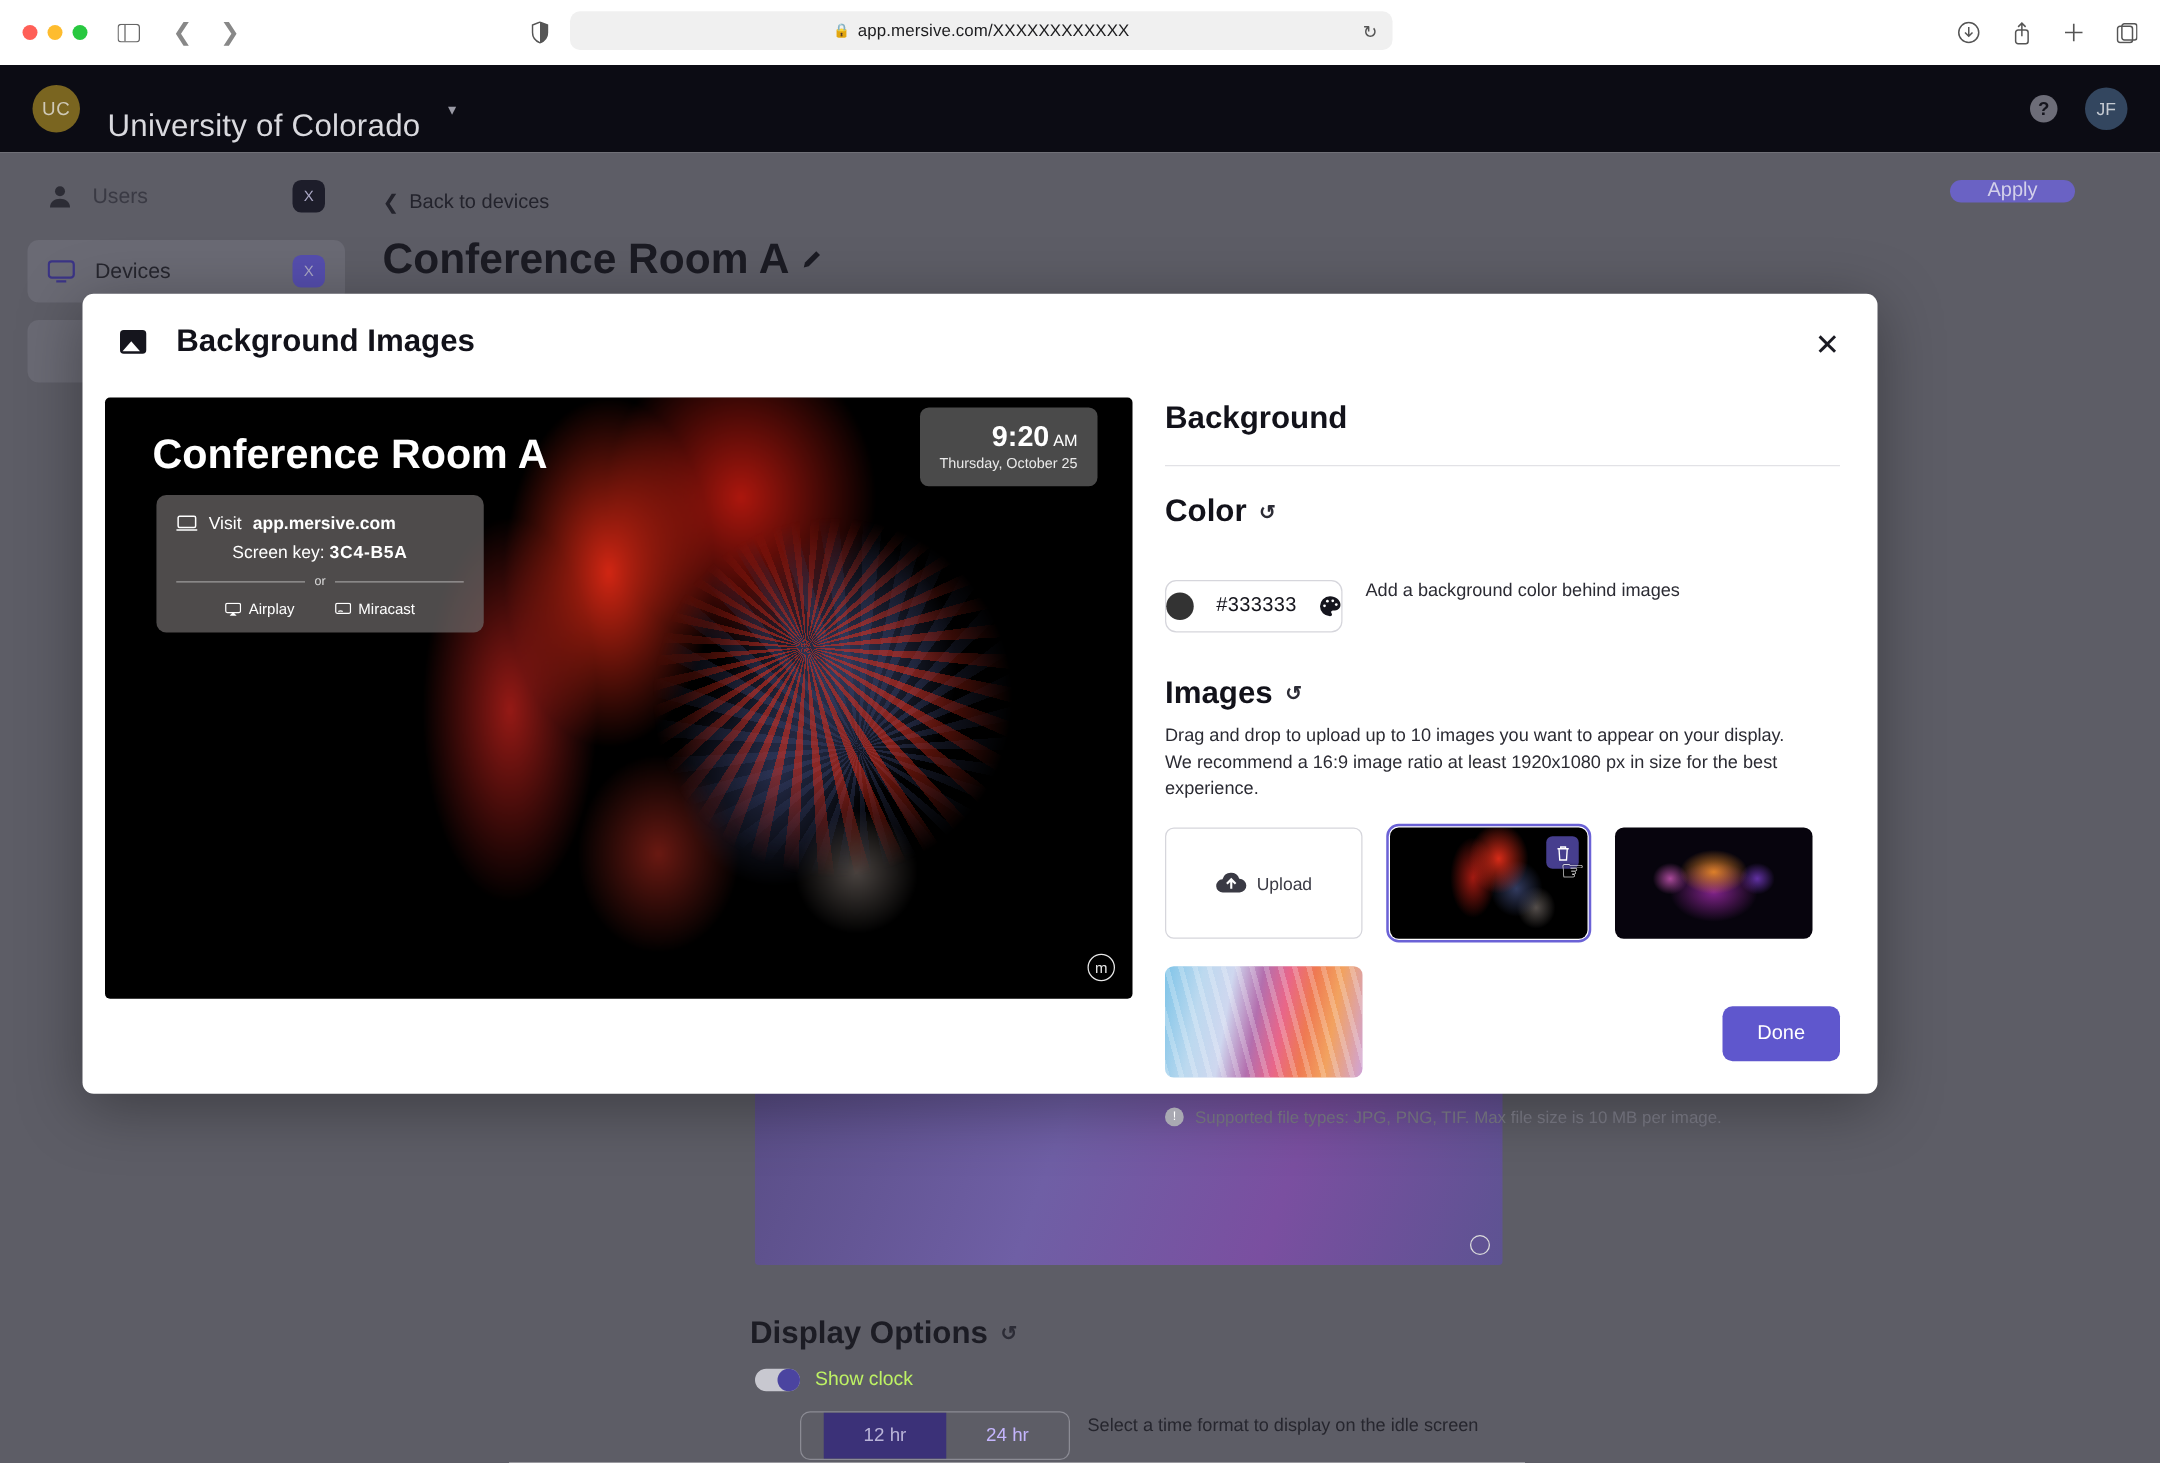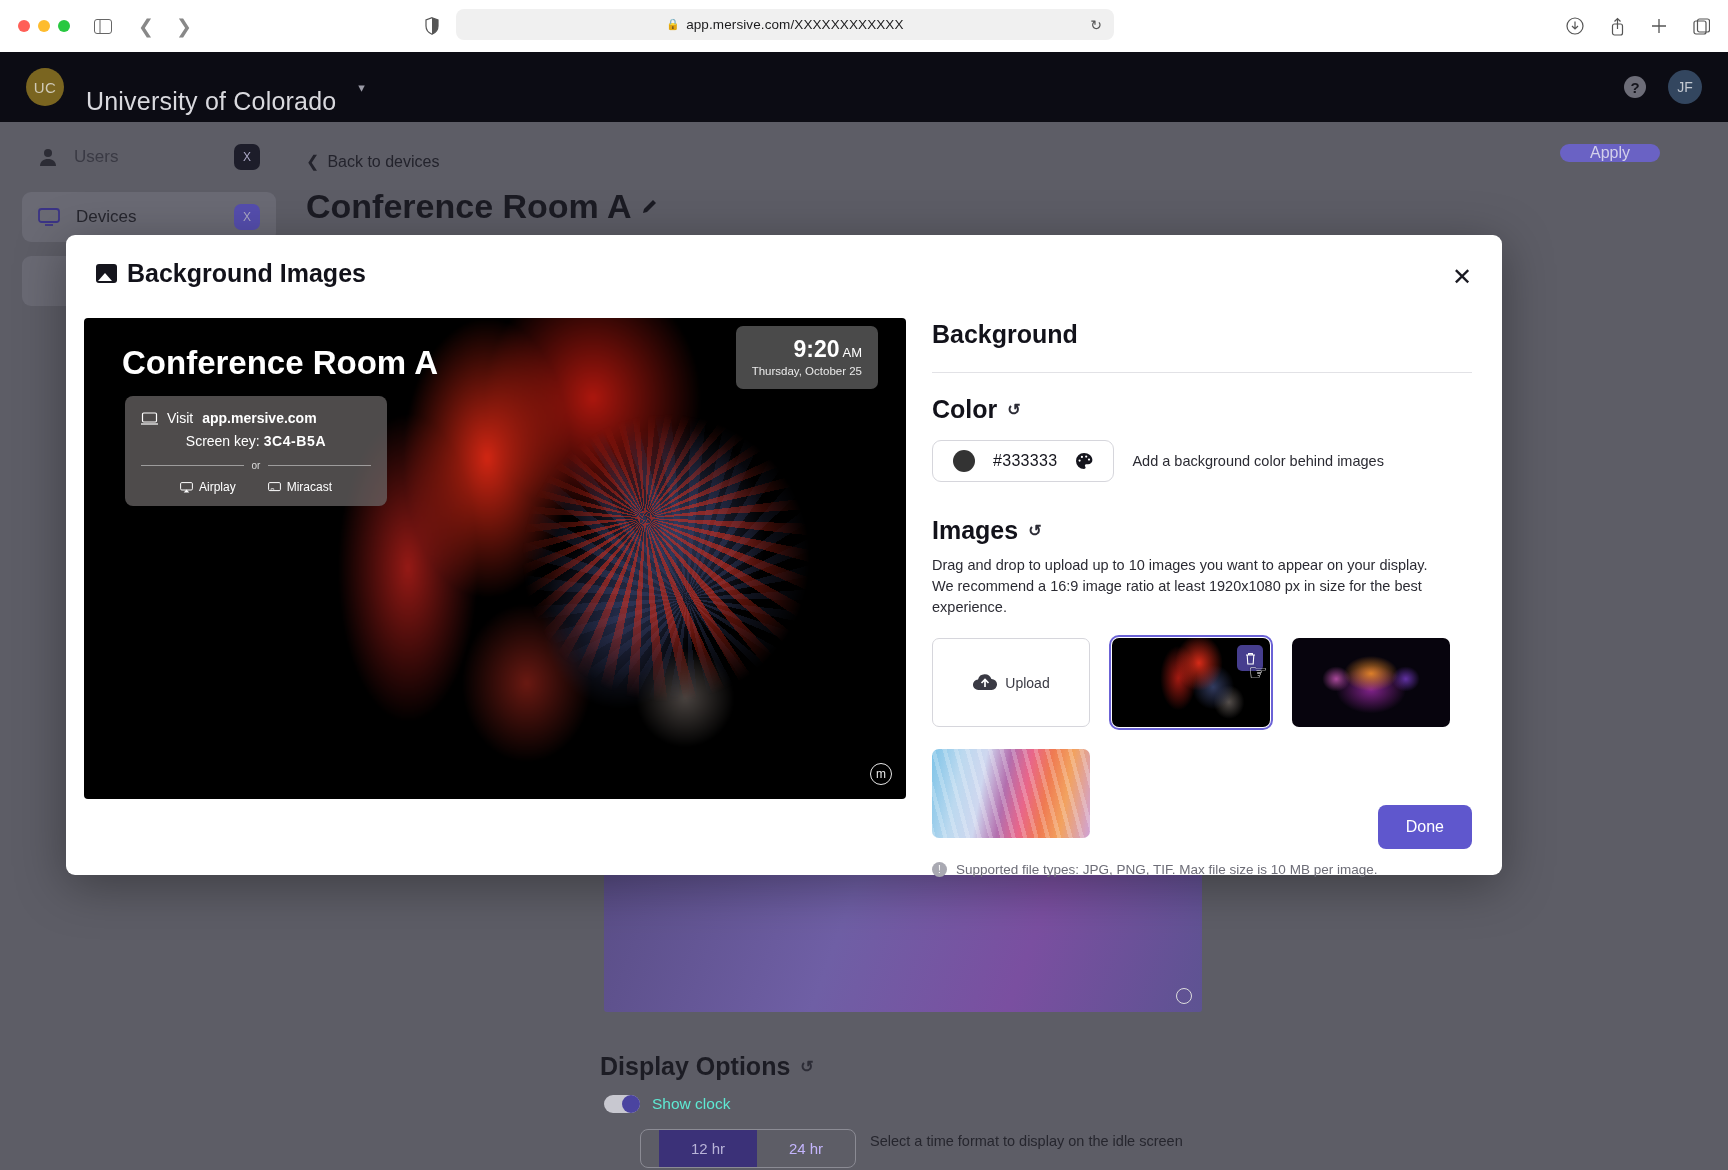--- a/index.html
+++ b/index.html
@@ -91,34 +91,34 @@
     background: linear-gradient(110deg,#5a4e87,#6f5fa5 40%,#7a4fa0 70%,#5d5392);
     border-radius: 3px;
   }
   .strip-logo { position: absolute; right: 10px; bottom: 8px; width: 16px; height: 16px;
     border: 1.5px solid #ddd; border-radius: 50%; }
   .display-options { position: absolute; left: 302px; top: 930px; }
   .do-title { font-size: 25px; font-weight: 700; color: #1c1c24; display: flex; align-items: center; gap: 10px; }
   .do-row { display: flex; align-items: center; gap: 12px; margin-top: 14px; margin-left: 4px; }
   .toggle { width: 36px; height: 18px; border-radius: 10px; background: #c8c8d0; position: relative; }
   .toggle .knob { position: absolute; right: 0; top: 0; width: 18px; height: 18px; border-radius: 50%; background: #4b44a0; }
-  .toggle-label { font-size: 15.5px; color: #5eead4; }
+  .toggle-label { font-size: 15.5px; color: #bef264; }
   .seg { display: flex; margin: 16px 0 0 40px; border: 1px solid #8b8b94; border-radius: 8px; overflow: hidden; width: 216px; padding-left: 18px; }
   .seg div { flex: 1; text-align: center; padding: 10px 0; font-size: 15px; color: #c4b5fd; }
   .seg div.on { background: #3b3178; color: #b9b4d8; }
   .seg-hint { margin-left: 14px; font-size: 14.5px; color: #26262e; }
   .seg-wrap { display: flex; align-items: center; }
 
   
   .modal {
     position: absolute; left: 66px; top: 235px; width: 1436px; height: 640px;
     background: #ffffff; border-radius: 9px; box-shadow: 0 10px 50px rgba(0,0,0,.35);
   }
   .modal-head { display: flex; align-items: center; padding: 24px 30px 0 30px; }
-  .modal-title { font-size: 25px; font-weight: 700; color: #12121a; display: flex; align-items: center; gap: 10px; }
+  .modal-title { font-size: 25px; font-weight: 700; color: #12121a; display: flex; align-items: center; gap: 24px; }
   .mi-icon { width: 21px; height: 19px; background: #15151d; border-radius: 3px; position: relative; overflow: hidden; }
   .mi-icon::after { content:""; position:absolute; left:2px; bottom:2px; width:0;height:0;
     border-left:7px solid transparent; border-right:7px solid transparent; border-bottom:8px solid #fff; }
   .modal-close { position: absolute; right: 30px; top: 30px; font-size: 24px; color: #1a1a22; line-height: 1; }
 
   .modal-body { display: flex; padding: 30px 30px 0 18px; gap: 26px; }
 
   
   .preview {
     position: relative; width: 854px; height: 481px; border-radius: 4px; overflow: hidden;
@@ -173,21 +173,21 @@
 
   
   .settings { flex: 1; padding-top: 2px; }
   .sec-title { font-size: 25px; font-weight: 700; color: #12121a; display: flex; align-items: center; gap: 10px; }
   .sec-sub { font-size: 14.5px; color: #2b2b33; margin-top: 10px; line-height: 1.45; max-width: 520px; }
   .divider { height: 1px; background: #e2e2e6; margin: 23px 0 22px 0; }
   .undo { font-size: 16px; color: #2c2c36; }
   .color-row { display: flex; align-items: center; gap: 18px; margin-top: 16px; }
   .color-field {
     display: flex; align-items: center; gap: 18px; border: 1px solid #d6d6dc;
-    border-radius: 9px; padding: 9px 20px;
+    border-radius: 9px; padding: 9px 0; margin-top: 24px;
   }
   .swatch { width: 22px; height: 22px; border-radius: 50%; background: #333333; }
   .hex { font-size: 16px; color: #16161e; letter-spacing: .3px; }
   .palette { font-size: 16px; }
   .color-hint { font-size: 14.5px; color: #2b2b33; }
 
   .images-sec { margin-top: 34px; }
   .thumbs { display: flex; gap: 22px; margin-top: 20px; flex-wrap: wrap; width: 540px; }
   .thumb { width: 158px; height: 89px; border-radius: 7px; overflow: hidden; position: relative; }
   .thumb.upload {

